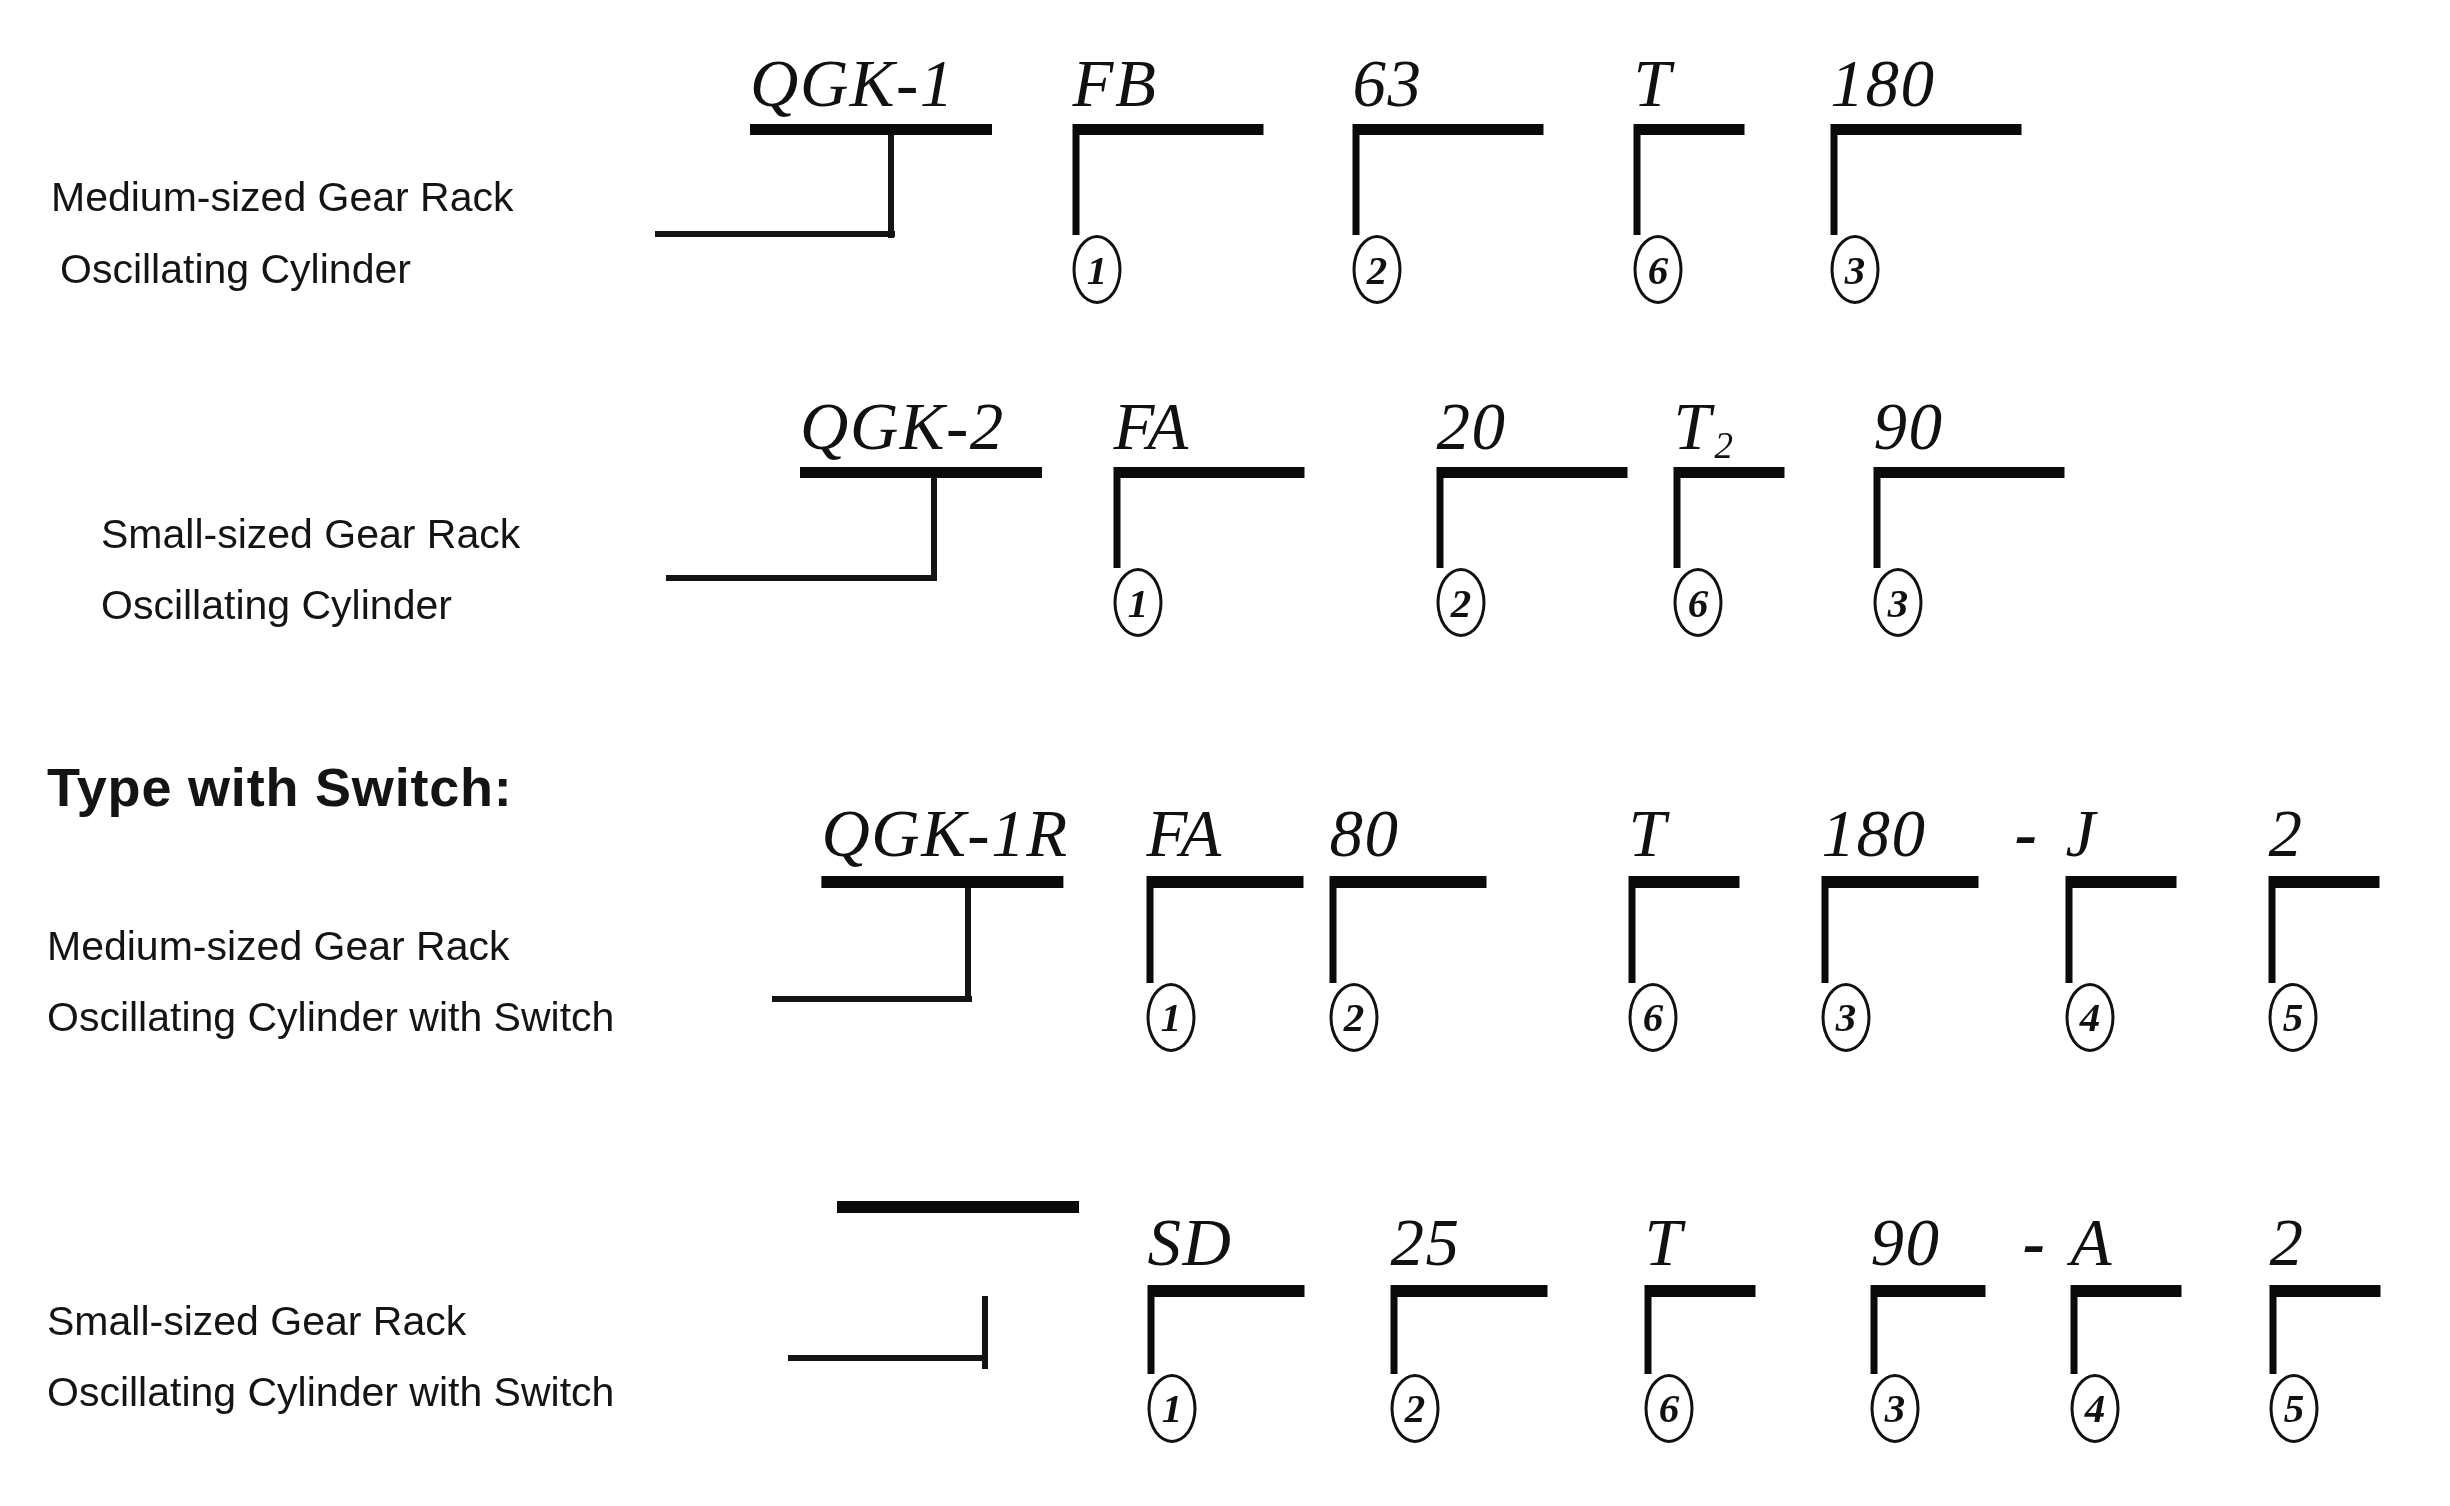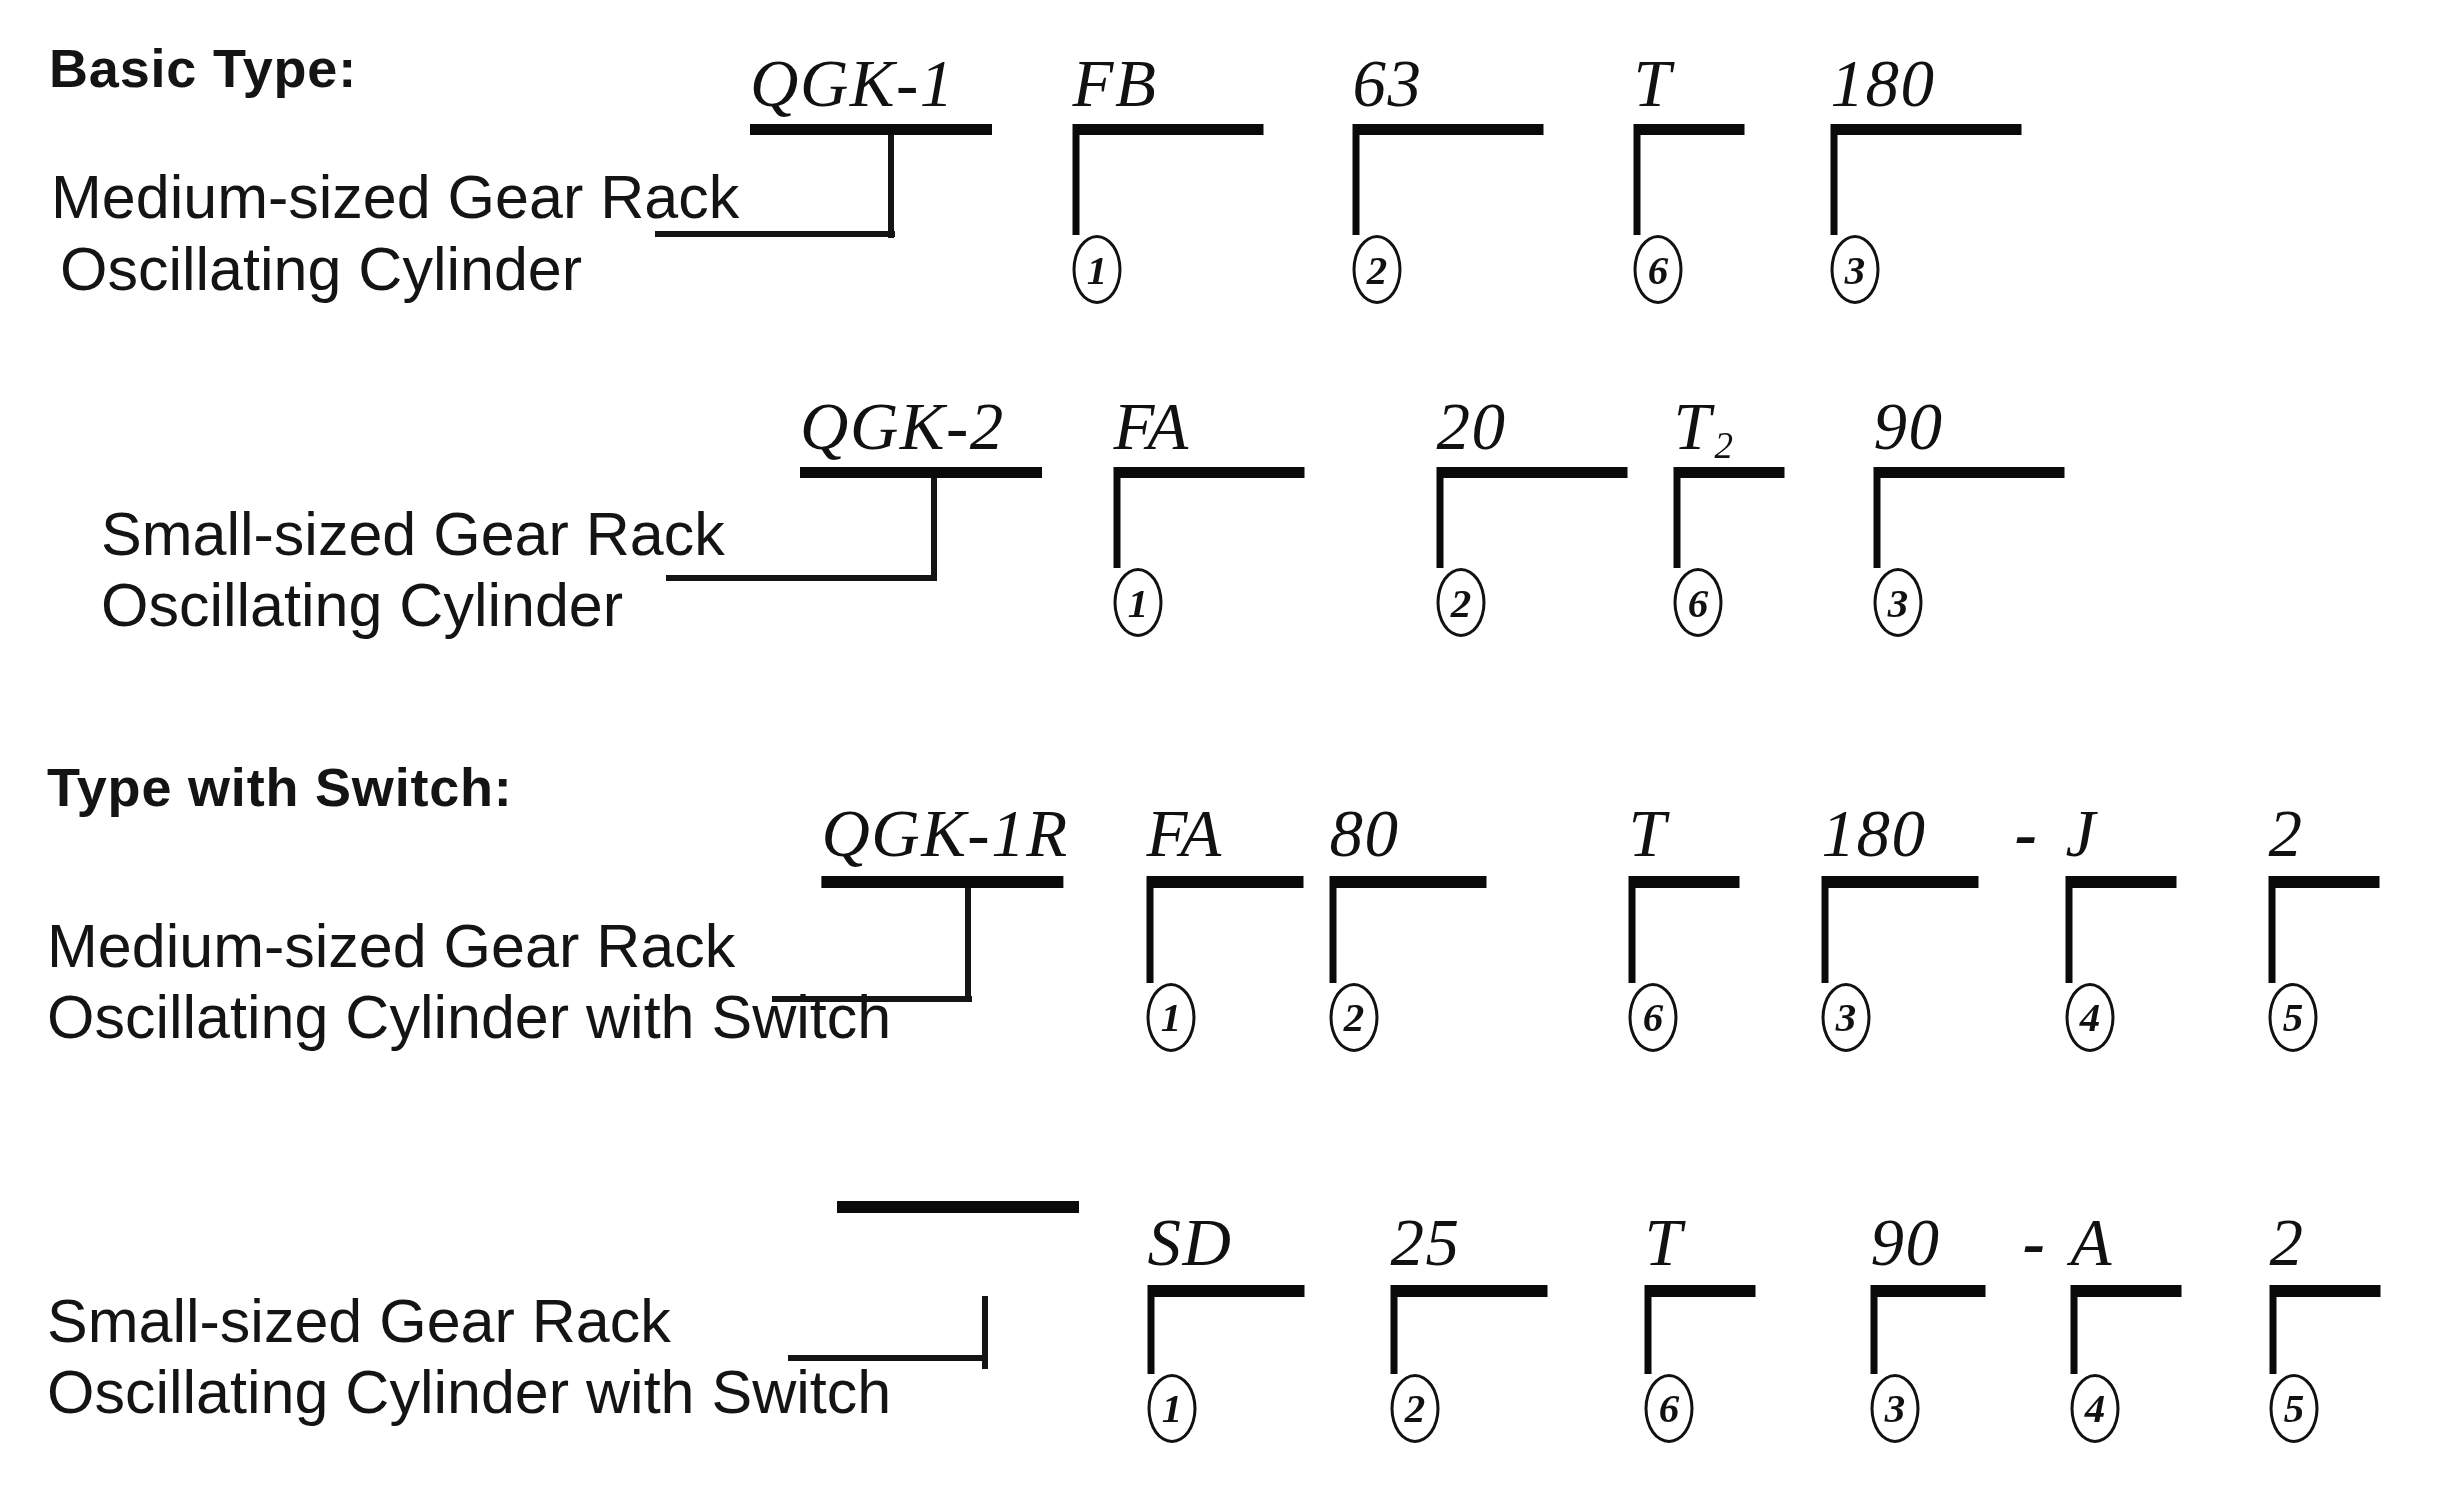--- a/index.html
+++ b/index.html
@@ -16,21 +16,21 @@
   .heading{
     position:absolute;
     font-size:54px;
     font-weight:bold;
     letter-spacing:0.8px;
     white-space:nowrap;
   }
   
   .label-line{
     position:absolute;
-    font-size:61px;
+    font-size:41px;
     line-height:71px;
     white-space:nowrap;
   }
   
   .col{
     position:absolute;
     transform:translateX(-50%);
     display:flex;
     flex-direction:column;
     align-items:flex-start;
@@ -87,21 +87,20 @@
   
   .vline,.hline{position:absolute;background:#141414;}
   .vline{width:6.1px;}
   .hline{height:6.1px;}
 </style>
 </head>
 <body>
 
 <div id="canvas">
 
-  <div class="heading" style="left:49px;top:37px">Basic Type:</div>
 
   <div class="label-line" style="left:51px;top:162px">Medium-sized Gear Rack</div>
   <div class="label-line" style="left:60px;top:234px">Oscillating Cylinder</div>
 
   <div class="col r1" style="left:871px;top:32px">
     <span class="code">QGK-1</span>
     <span class="bar w316"></span>
   </div>
   <div class="vline" style="left:888px;top:135px;height:103px"></div>
   <div class="hline" style="left:655px;top:231px;width:240px"></div>

